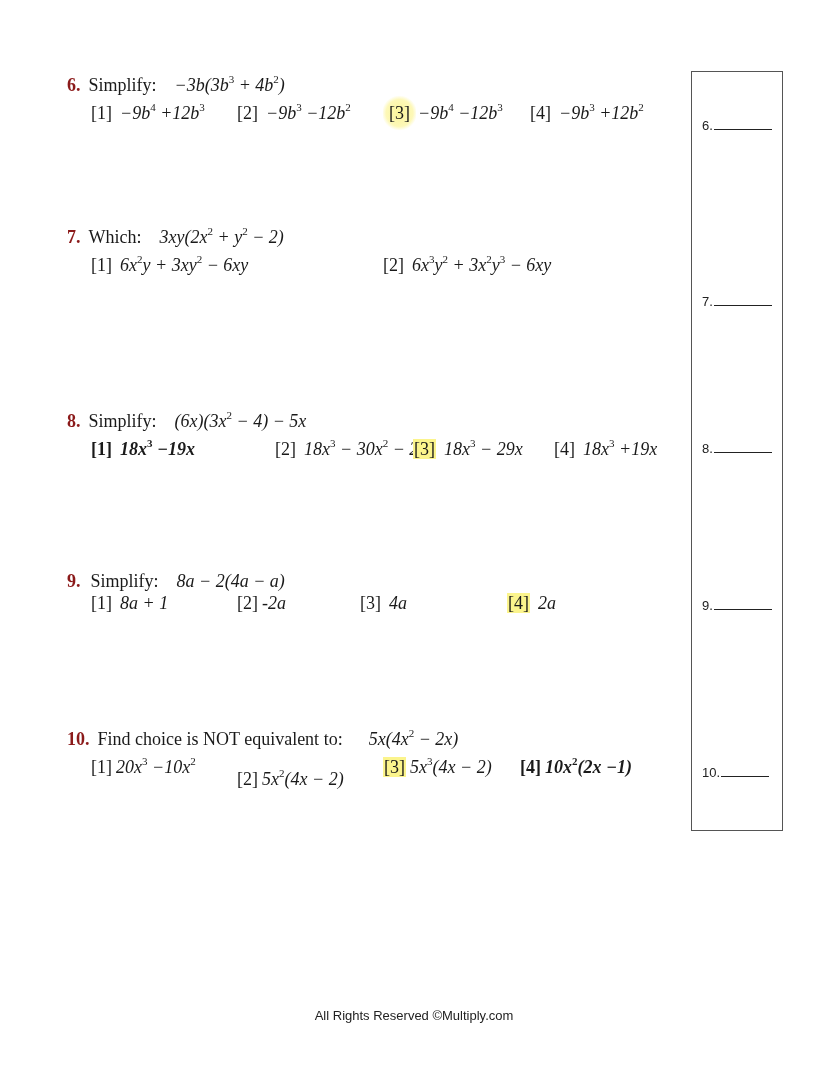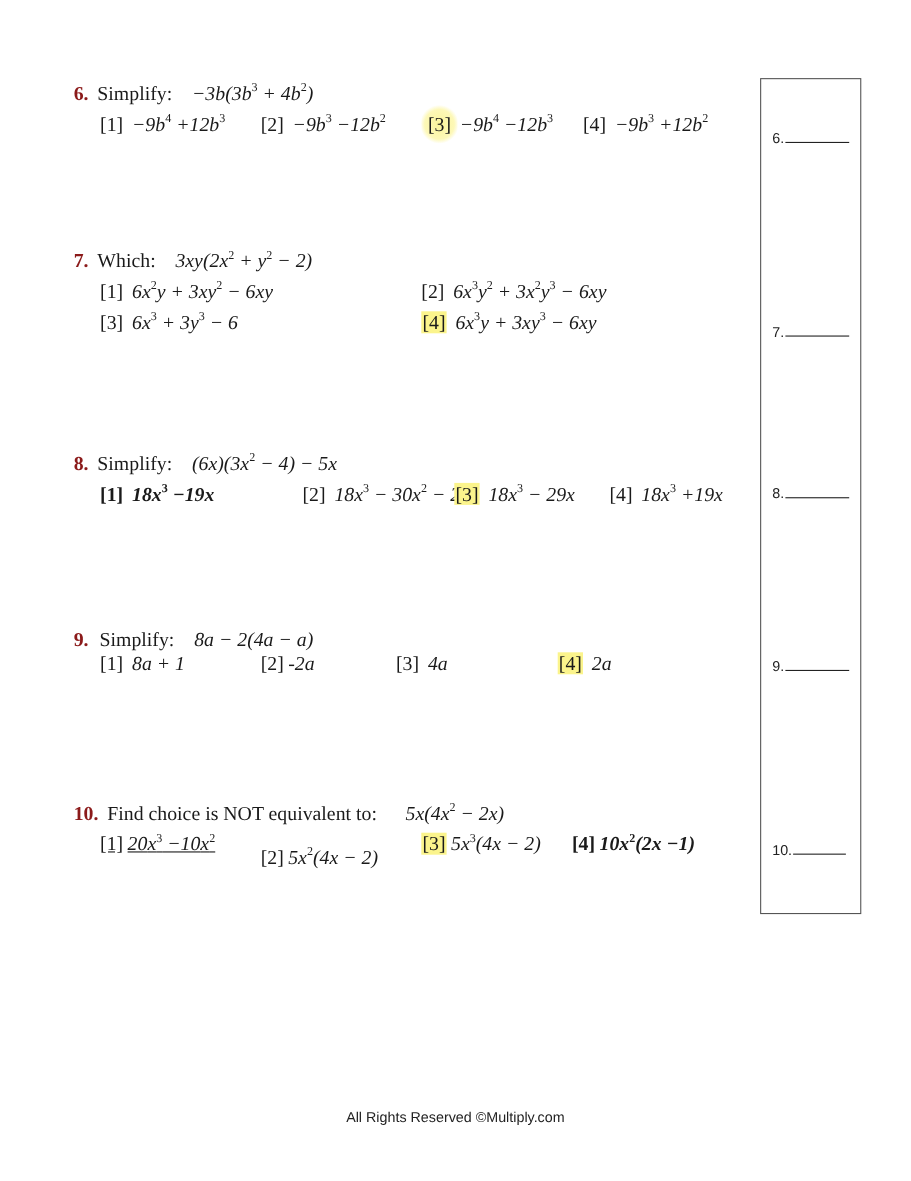--- a/index.html
+++ b/index.html
@@ -41,24 +41,20 @@
 </div>
 
 <div class="q" style="top:226px;">
   <div class="qline">
     <span class="num">7.</span><span class="prompt">Which:</span><span class="expr">3<i>xy</i>(2<i>x</i><sup>2</sup> + <i>y</i><sup>2</sup> − 2)</span>
   </div>
   <div class="qline">
     <span class="opt" style="left:24px;"><span class="lbl">[1]</span><span class="expr">6<i>x</i><sup>2</sup><i>y</i> + 3<i>xy</i><sup>2</sup> − 6<i>xy</i></span></span>
     <span class="opt" style="left:316px;"><span class="lbl">[2]</span><span class="expr">6<i>x</i><sup>3</sup><i>y</i><sup>2</sup> + 3<i>x</i><sup>2</sup><i>y</i><sup>3</sup> − 6<i>xy</i></span></span>
   </div>
-  <div class="qline">
-    <span class="opt" style="left:24px;"><span class="lbl">[3]</span><span class="expr">6<i>x</i><sup>3</sup> + 3<i>y</i><sup>3</sup> − 6</span></span>
-    <span class="opt" style="left:316px;"><span class="lbl hl-box">[4]</span><span class="expr">6<i>x</i><sup>3</sup><i>y</i> + 3<i>xy</i><sup>3</sup> − 6<i>xy</i></span></span>
-  </div>
 </div>
 
 <div class="q" style="top:410px;">
   <div class="qline">
     <span class="num">8.</span><span class="prompt">Simplify:</span><span class="expr">(6<i>x</i>)(3<i>x</i><sup>2</sup> − 4) − 5<i>x</i></span>
   </div>
   <div class="qline">
     <span class="opt" style="left:24px;font-weight:bold;"><span class="lbl">[1]</span><span class="expr">18<i>x</i><sup>3</sup> −19<i>x</i></span></span>
     <span class="opt" style="left:160px;margin-left:48px;"><span class="lbl">[2]</span><span class="expr">18<i>x</i><sup>3</sup> − 30<i>x</i><sup>2</sup> − 24<i>x</i></span></span>
     <span class="opt" style="left:346px;"><span class="lbl hl-box">[3]</span><span class="expr">18<i>x</i><sup>3</sup> − 29<i>x</i></span></span>
@@ -76,21 +72,21 @@
     <span class="opt" style="left:293px;"><span class="lbl">[3]</span><span class="expr">4<i>a</i></span></span>
     <span class="opt" style="left:440px;"><span class="lbl hl-box">[4]</span><span class="expr">2<i>a</i></span></span>
   </div>
 </div>
 
 <div class="q" style="top:728px;">
   <div class="qline">
     <span class="num">10.</span><span class="prompt" style="margin-right:26px;">Find choice is NOT equivalent to:</span><span class="expr">5<i>x</i>(4<i>x</i><sup>2</sup> − 2<i>x</i>)</span>
   </div>
   <div class="qline">
-    <span class="opt" style="left:24px;text-decoration:underline;"><span class="lbl" style="margin-right:4px;">[1]</span><span class="expr">20<i>x</i><sup>3</sup> −10<i>x</i><sup>2</sup></span></span>
+    <span class="opt" style="left:24px;"><span class="lbl" style="margin-right:4px;">[1]</span><span class="expr">20<i>x</i><sup>3</sup> −10<i>x</i><sup>2</sup></span></span>
     <span class="opt" style="left:170px;margin-top:12px;"><span class="lbl" style="margin-right:4px;">[2]</span><span class="expr">5<i>x</i><sup>2</sup>(4<i>x</i> − 2)</span></span>
     <span class="opt" style="left:316px;"><span class="lbl hl-box" style="margin-right:4px;">[3]</span><span class="expr">5<i>x</i><sup>3</sup>(4<i>x</i> − 2)</span></span>
     <span class="opt" style="left:453px;font-weight:bold;"><span class="lbl" style="margin-right:4px;">[4]</span><span class="expr">10<i>x</i><sup>2</sup>(2<i>x</i> −1)</span></span>
   </div>
 </div>
 
 <div class="answer-box">
   <div class="blank" style="top:46px;"><span>6.</span><span class="line"></span></div>
   <div class="blank" style="top:222px;"><span>7.</span><span class="line"></span></div>
   <div class="blank" style="top:369px;"><span>8.</span><span class="line"></span></div>

